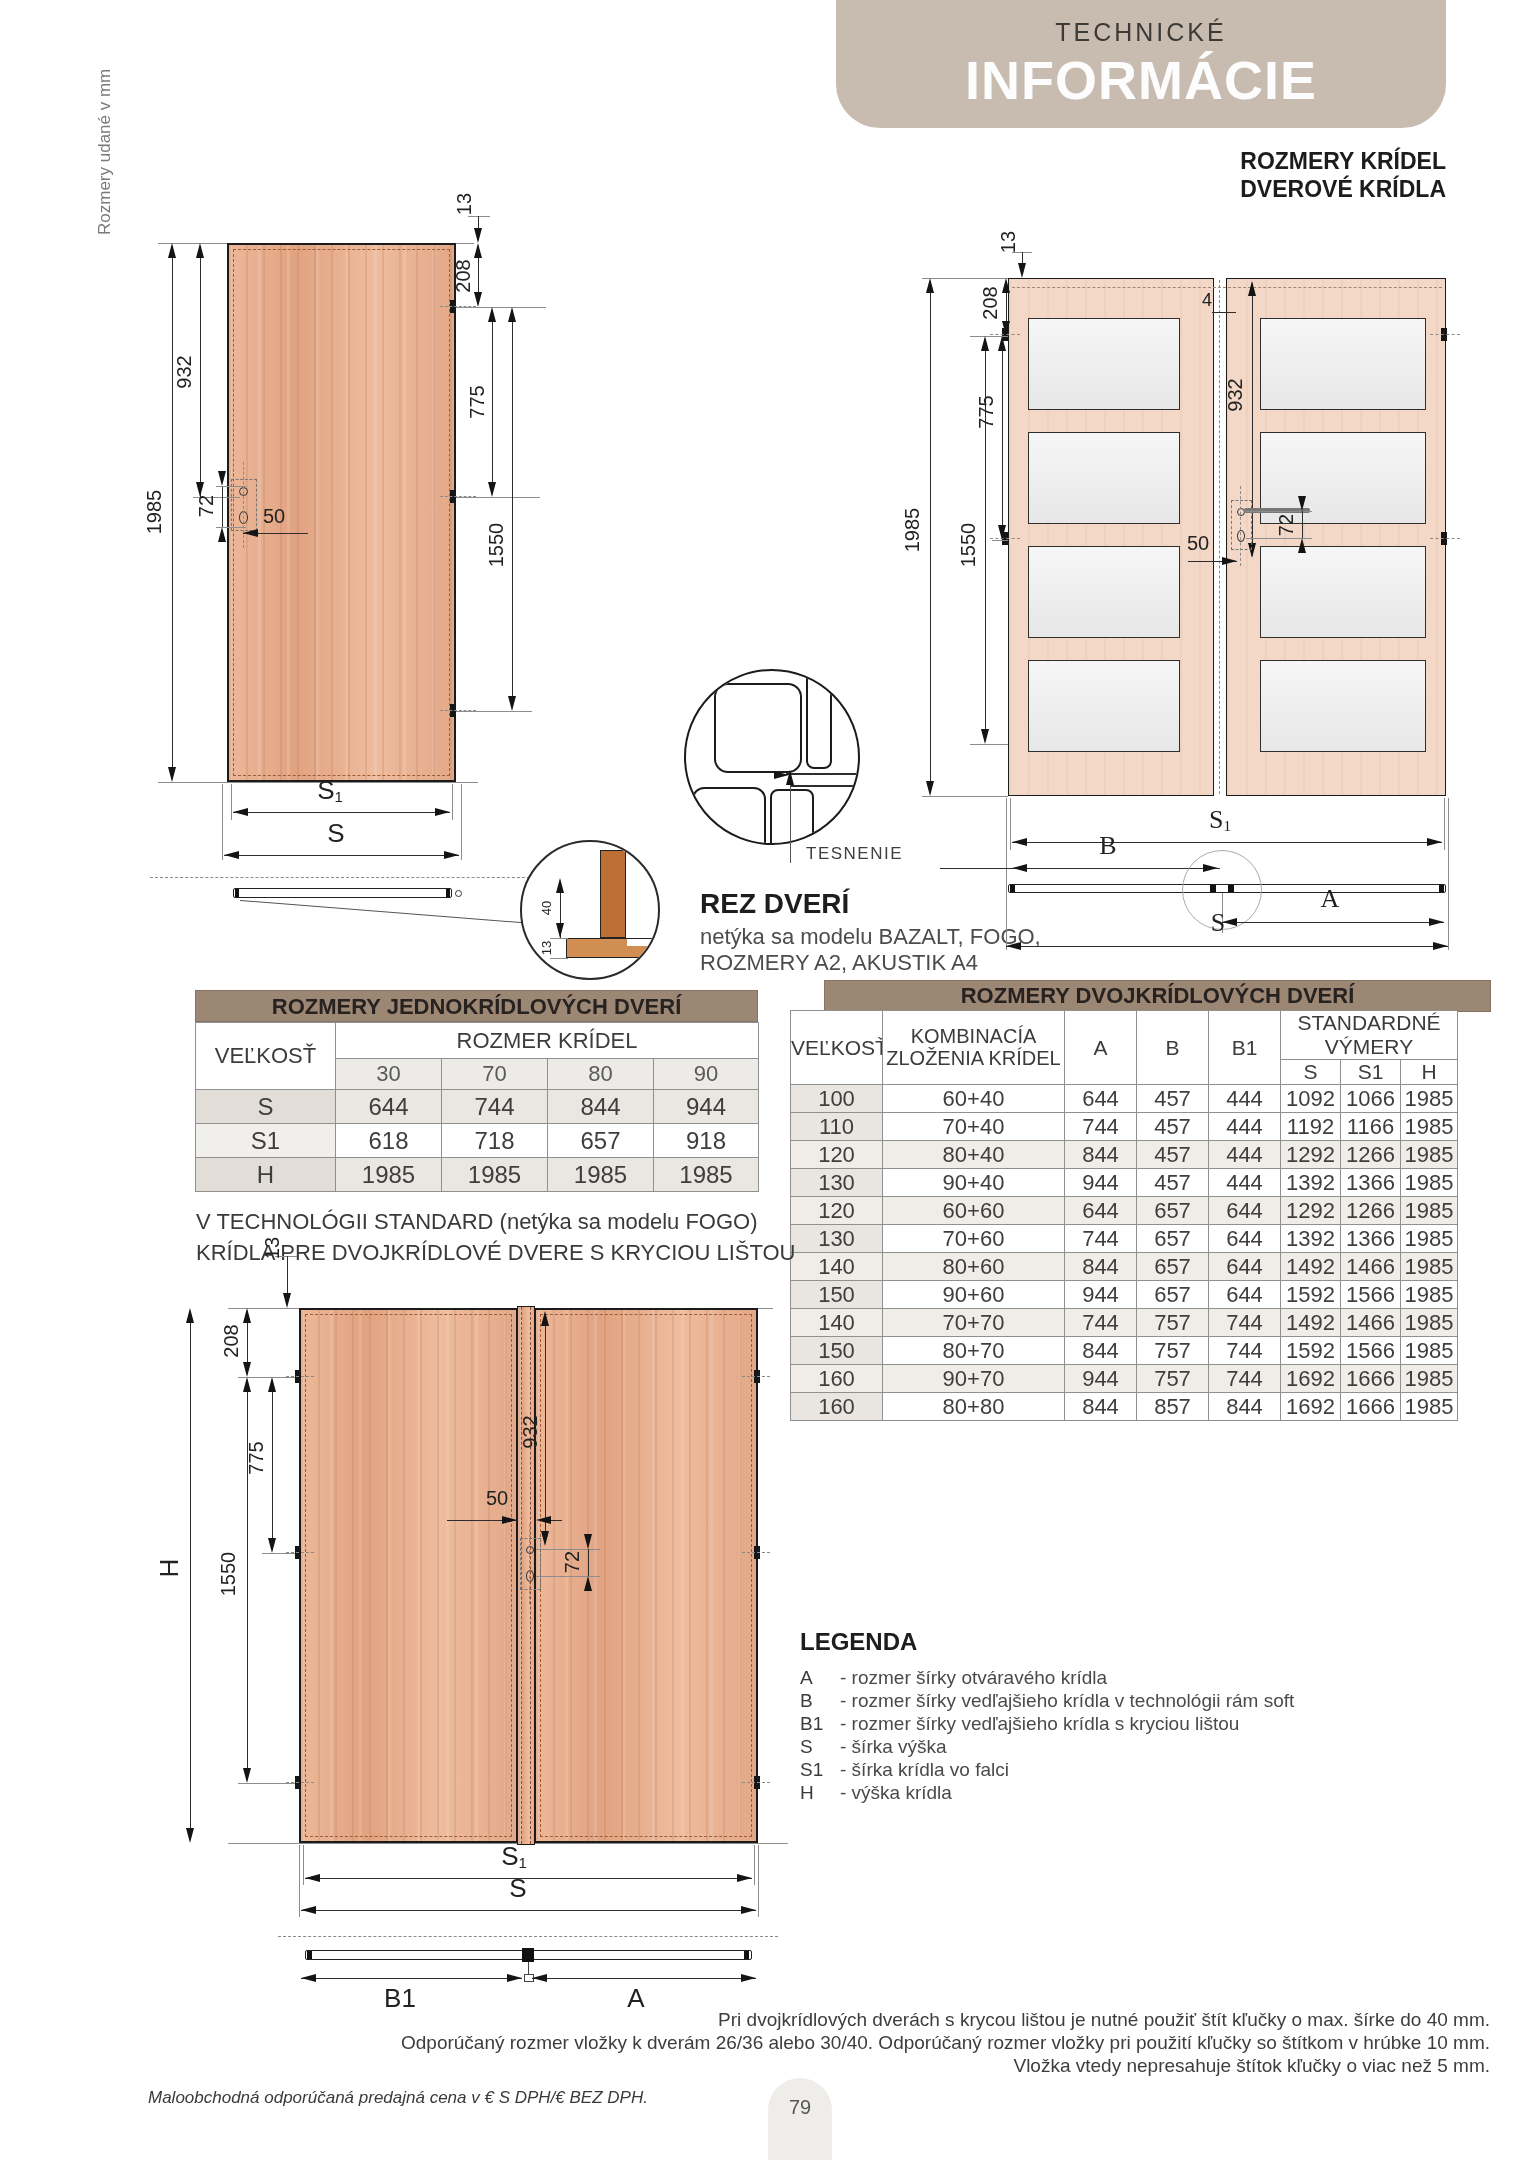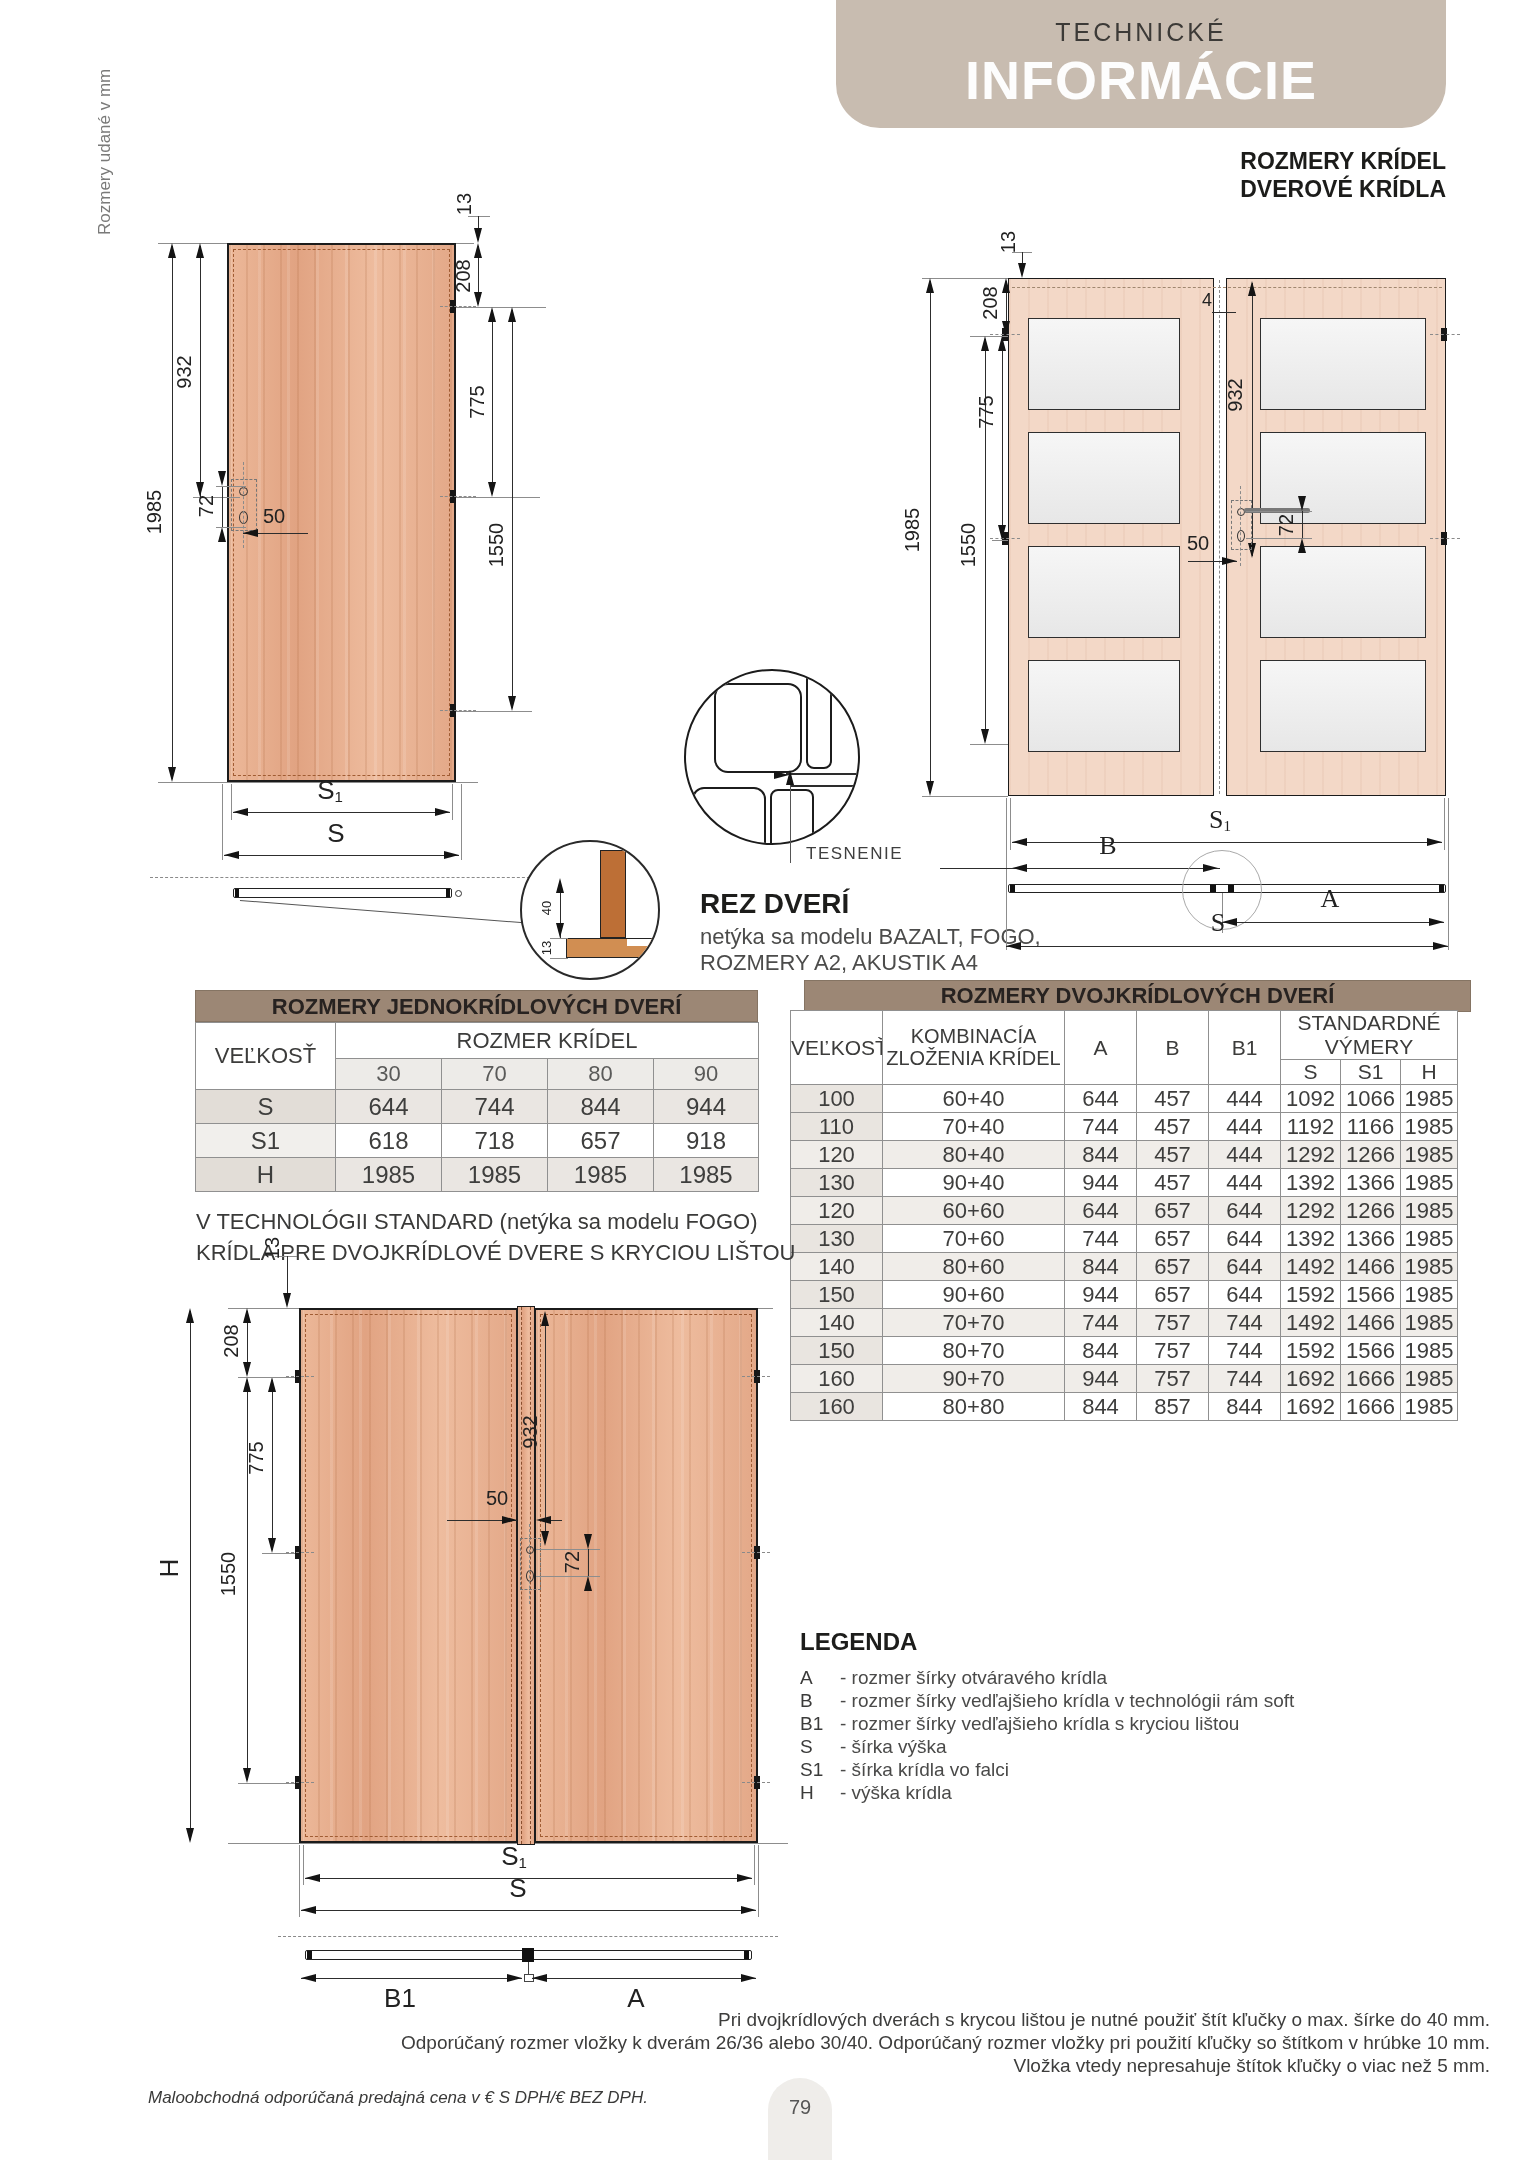--- a/index.html
+++ b/index.html
@@ -381,21 +381,21 @@
         <tr>
           <th>H</th>
           <td>1985</td>
           <td>1985</td>
           <td>1985</td>
           <td>1985</td>
         </tr>
       </tbody>
   </table>
 
-  <div class="ttl-bar" style="left:804px;top:980px;width:667px;height:32px;line-height:30px;">ROZMERY DVOJKRÍDLOVÝCH DVERÍ</div>
+  <div class="ttl-bar" style="left:824px;top:980px;width:667px;height:32px;line-height:30px;">ROZMERY DVOJKRÍDLOVÝCH DVERÍ</div>
   <table class="tbl" id="t2">
     <colgroup>
         <col style="width:92px">
         <col style="width:182px">
         <col style="width:72px">
         <col style="width:72px">
         <col style="width:72px">
         <col style="width:60px">
         <col style="width:60px">
         <col style="width:57px">

